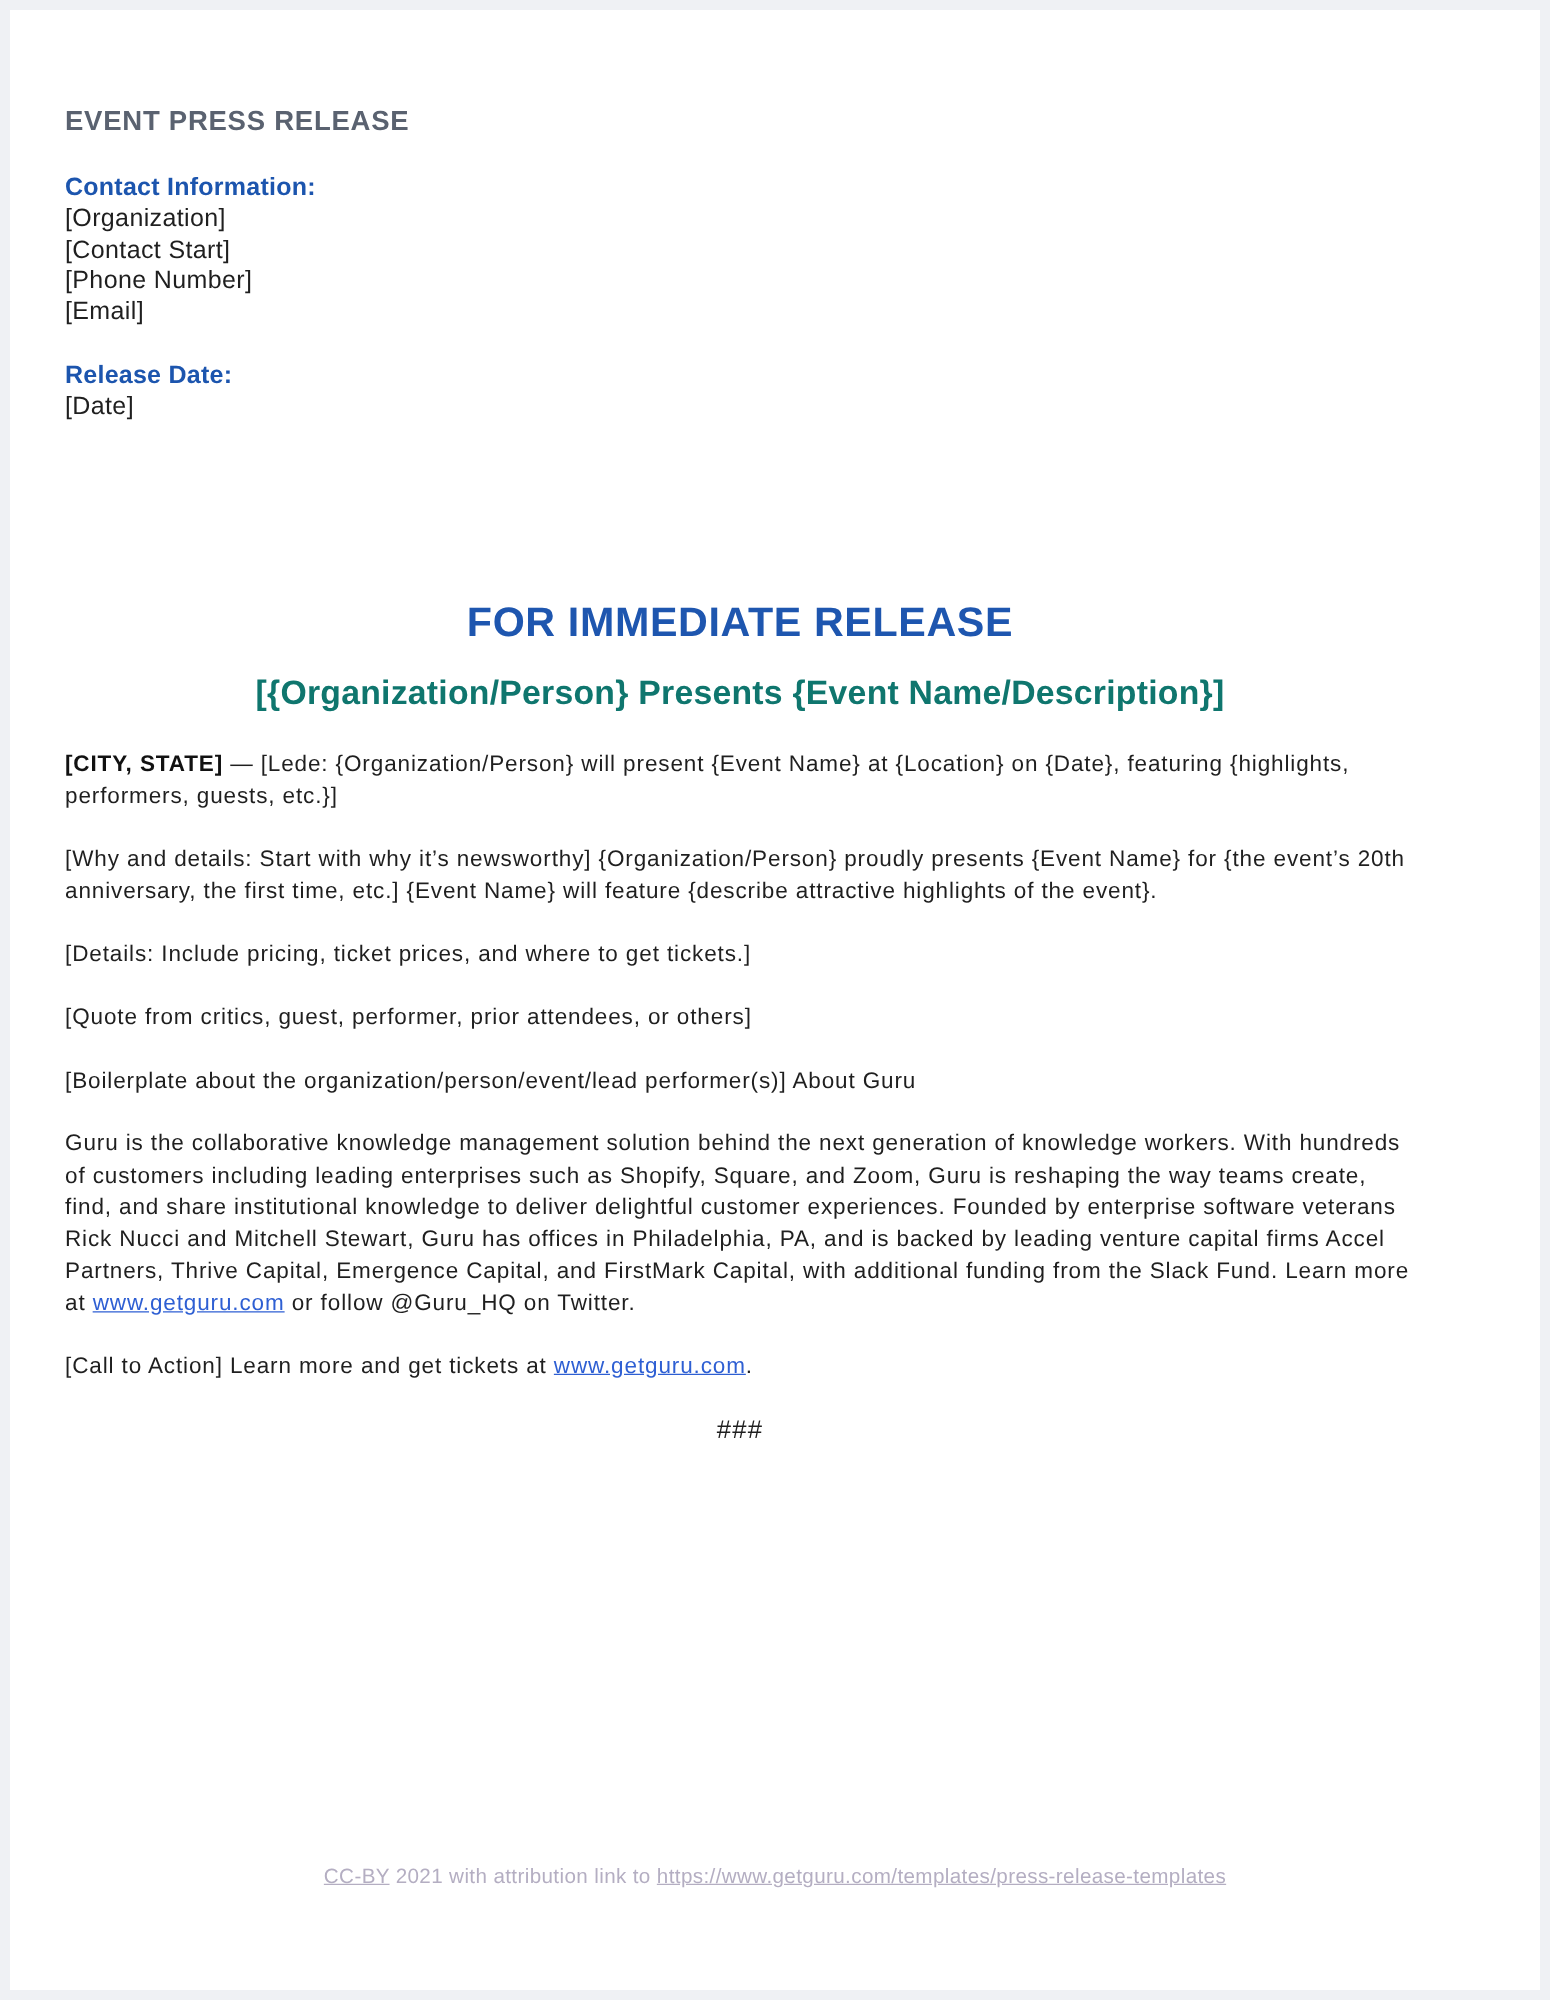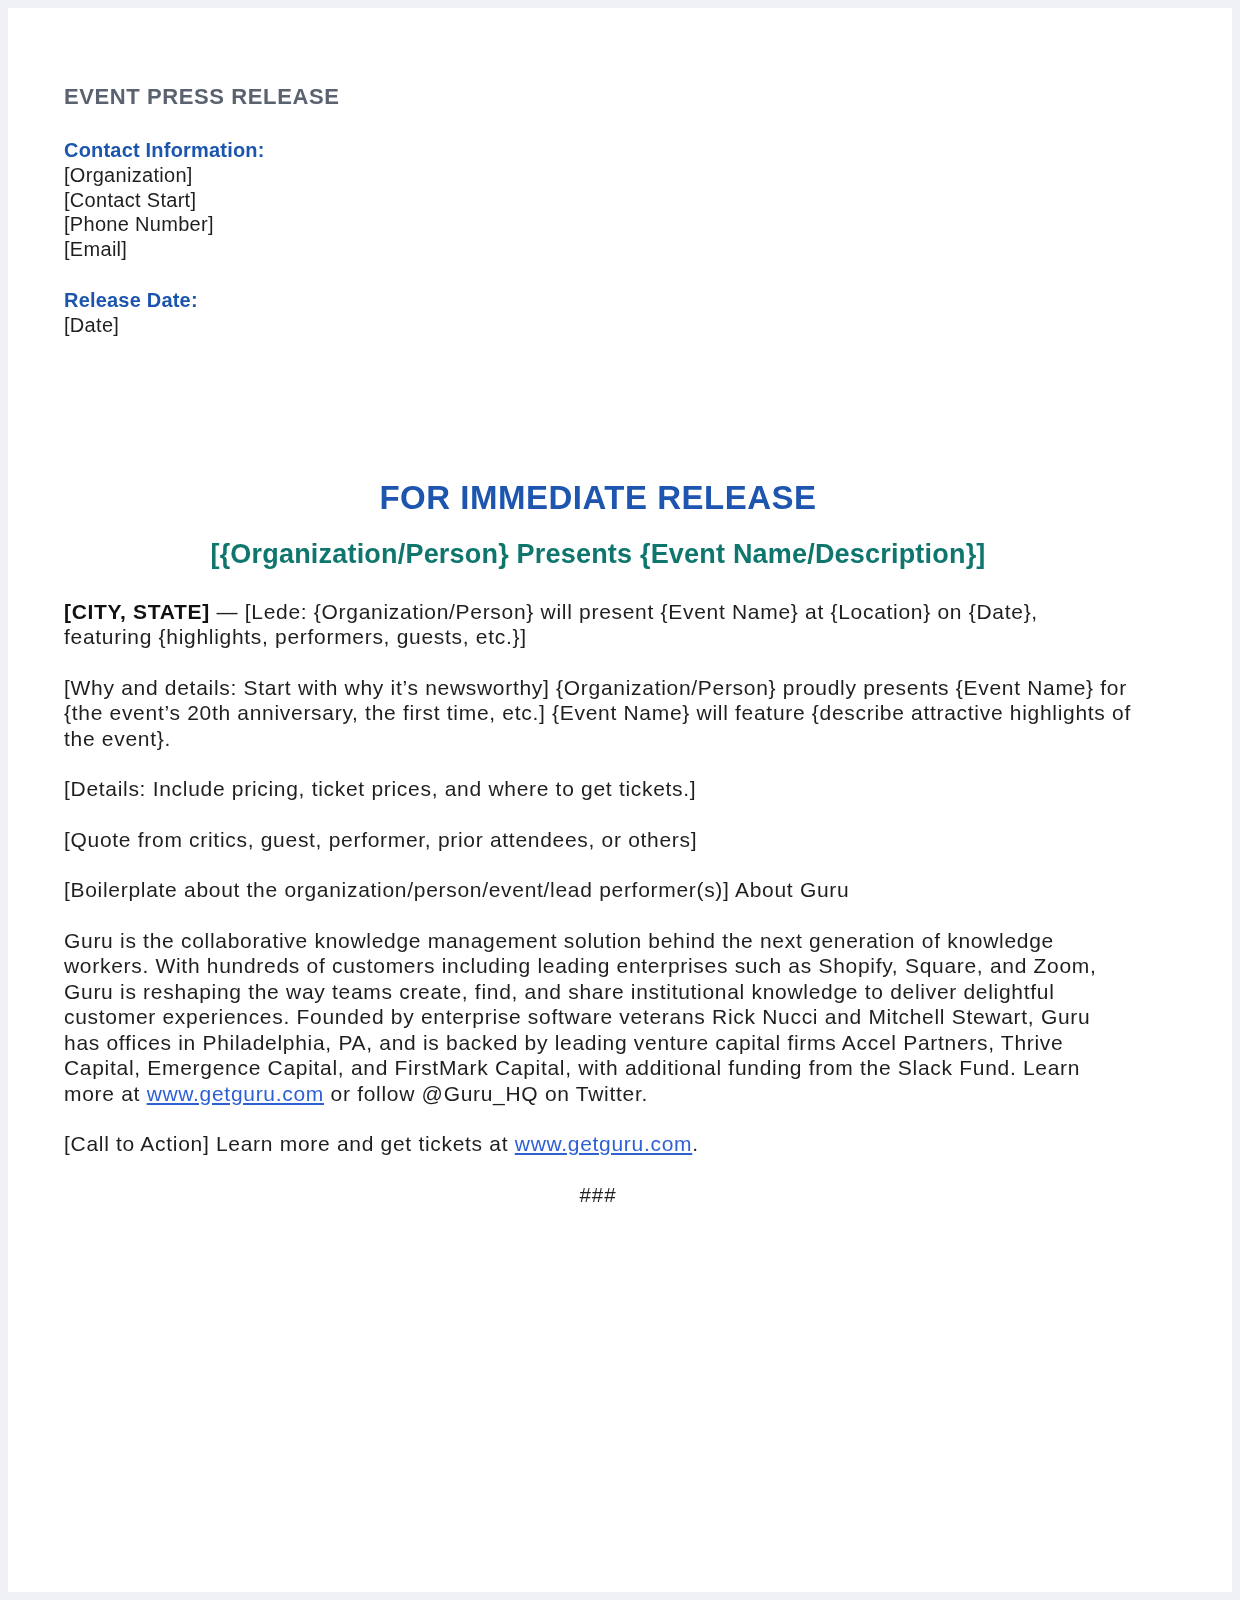--- a/index.html
+++ b/index.html
@@ -14,21 +14,21 @@
     background: #eff1f4;
     position: relative;
   }
   .page {
     position: absolute;
     left: 8px;
     top: 8px;
     width: 1224px;
     height: 1584px;
     background: #ffffff;
-    padding-left: 56px;
+    padding-left: 44px;
     padding-right: 100px;
     overflow: hidden;
   }
   .doc-label {
     margin-top: 75px;
     font-size: 22px;
     line-height: 28px;
     font-weight: bold;
     letter-spacing: 0.6px;
     color: #5a6270;
@@ -81,21 +81,21 @@
     margin-top: 19px;
     text-align: center;
     font-size: 27px;
     line-height: 34px;
     font-weight: bold;
     color: #0f766e;
     letter-spacing: 0.2px;
   }
   .body-p {
     margin-top: 25px;
-    font-size: 21px;
+    font-size: 18px;
     line-height: 25.5px;
     color: #1f1f1f;
     letter-spacing: 0.7px;
   }
   .body-p.lede { margin-top: 28px; }
   .body-p b, .body-p strong { font-weight: bold; color: #111; }
   .body-p.center { text-align: left; }
   .end-mark {
     margin-top: 25px;
     text-align: center;
@@ -157,15 +157,16 @@
     <p class="body-p">[Quote from critics, guest, performer, prior attendees, or others]</p>
 
     <p class="body-p">[Boilerplate about the organization/person/event/lead performer(s)] About Guru</p>
 
     <p class="body-p"><span>Guru is the collaborative knowledge management solution behind the next generation of knowledge workers. With hundreds of customers including leading enterprises such as Shopify, Square, and Zoom, Guru is reshaping the way teams create, find, and share institutional knowledge to deliver delightful customer experiences. Founded by enterprise software veterans Rick Nucci and Mitchell Stewart, Guru has offices in Philadelphia, PA, and is backed by leading venture capital firms Accel Partners, Thrive Capital, Emergence Capital, and FirstMark Capital, with additional funding from the Slack Fund. Learn more at </span><a class="link">www.getguru.com</a><span> or follow @Guru_HQ on Twitter.</span></p>
 
     <p class="body-p center"><span>[Call to Action] Learn more and get tickets at </span><a class="link">www.getguru.com</a><span>.</span></p>
 
     <p class="end-mark">###</p>
 
+    <div class="footer"><a>CC-BY</a><span> 2021 with attribution link to </span><a>https://www.getguru.com/templates/press-release-templates</a></div>
 
   </div>
 </div>
 
 </body></html>

